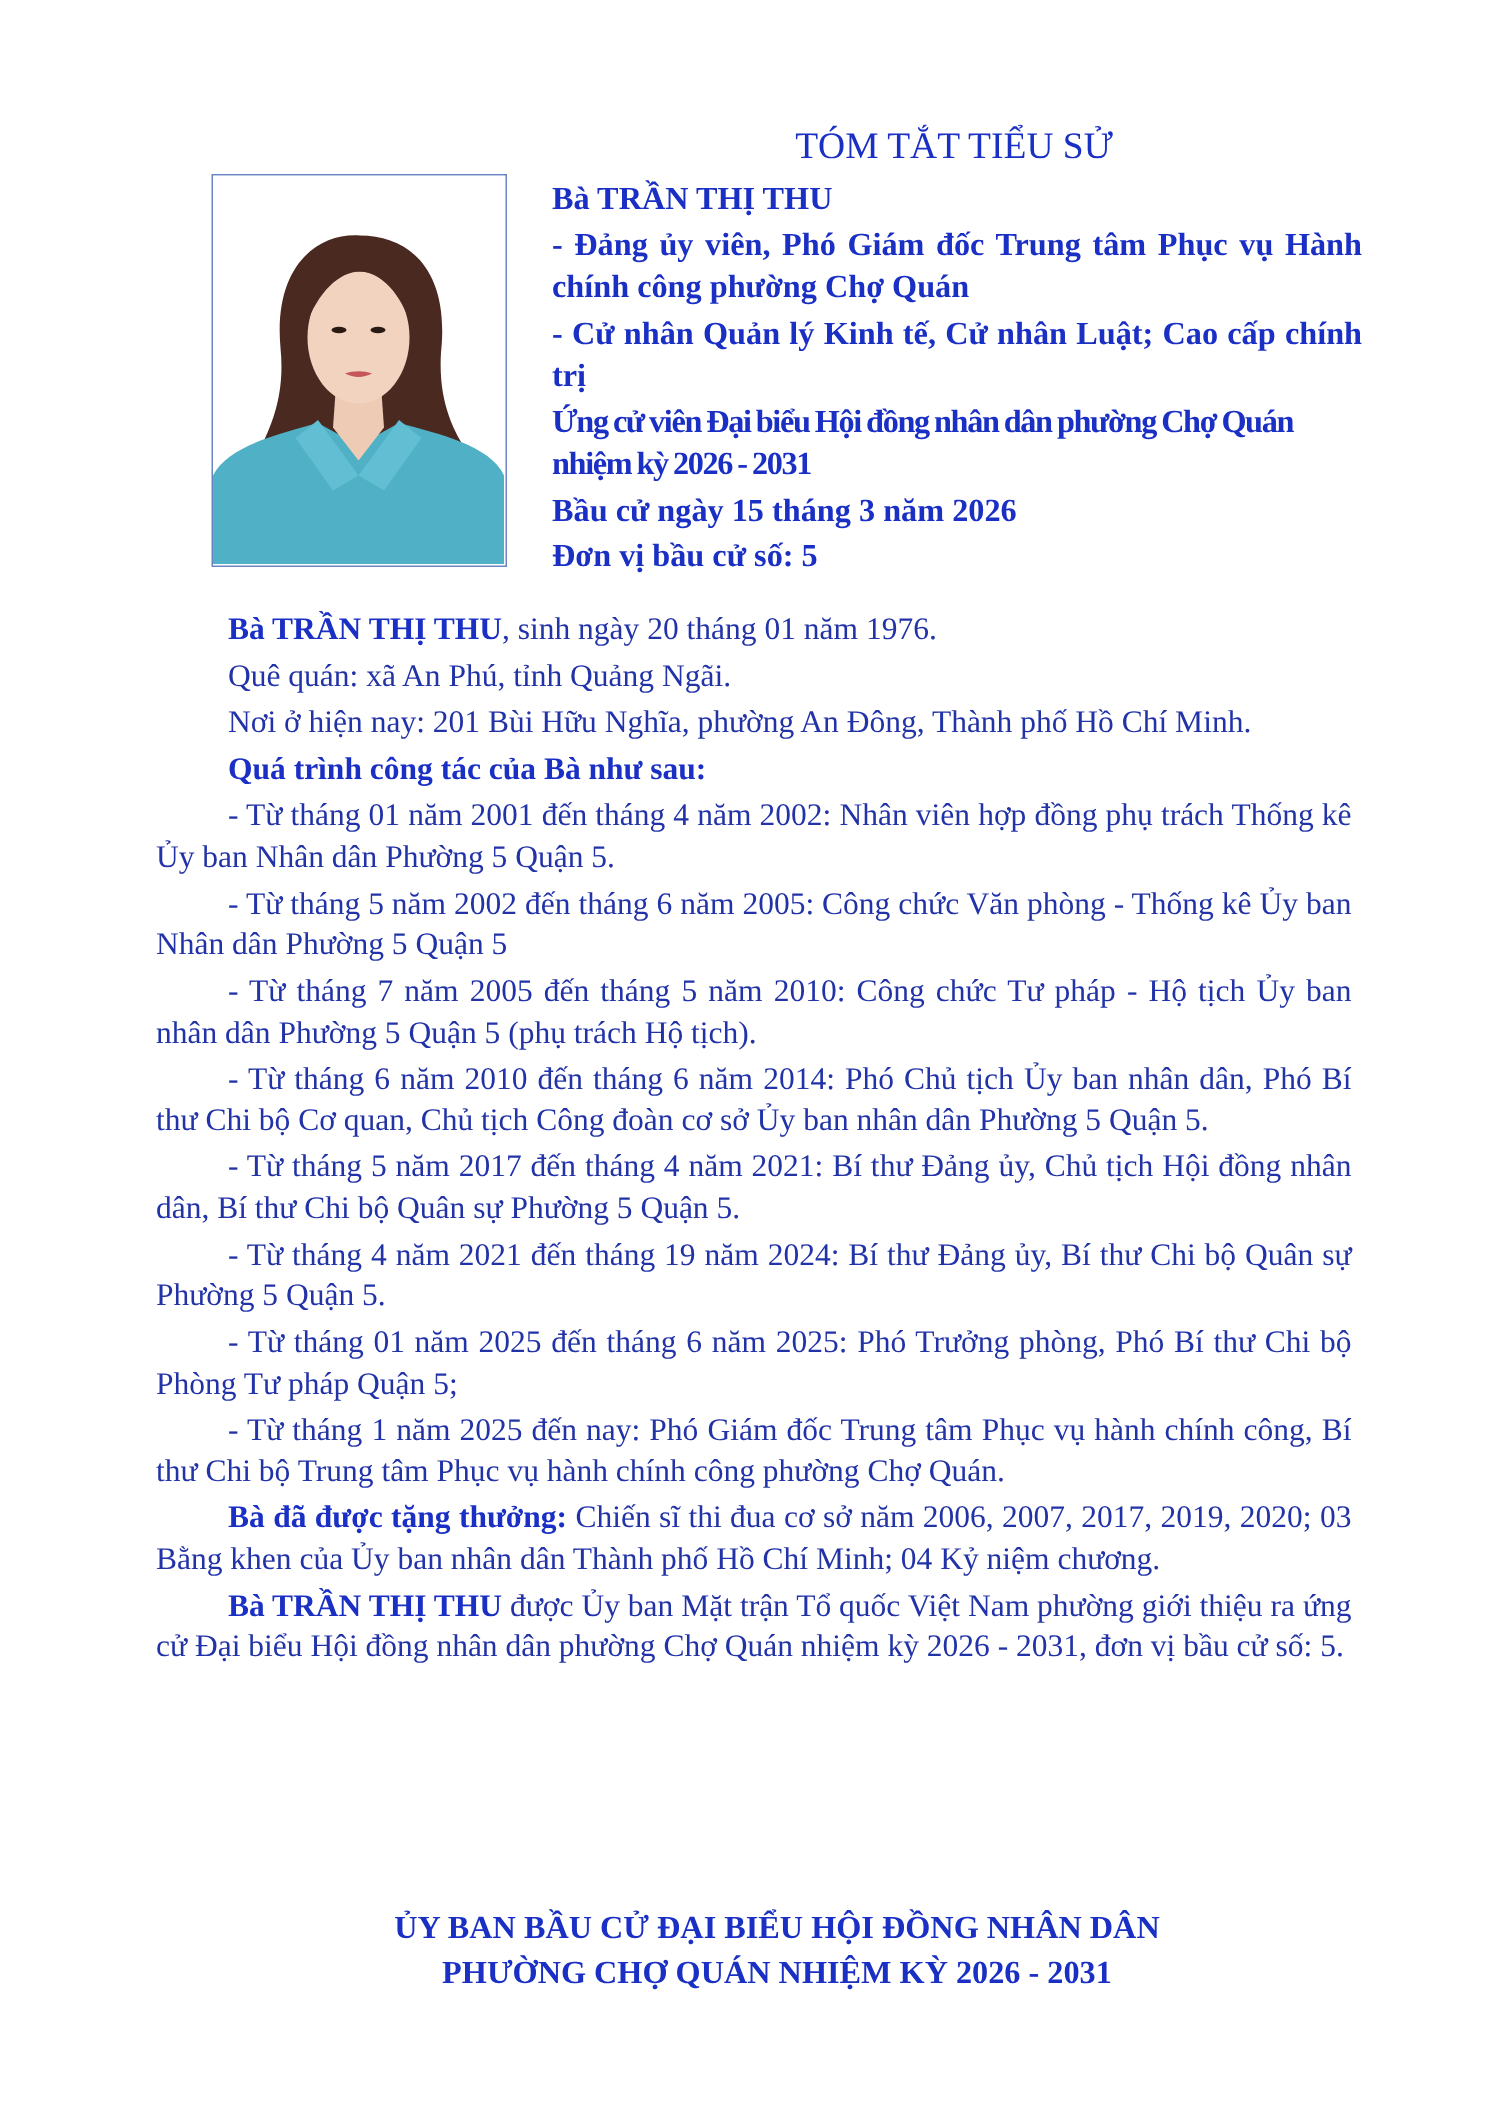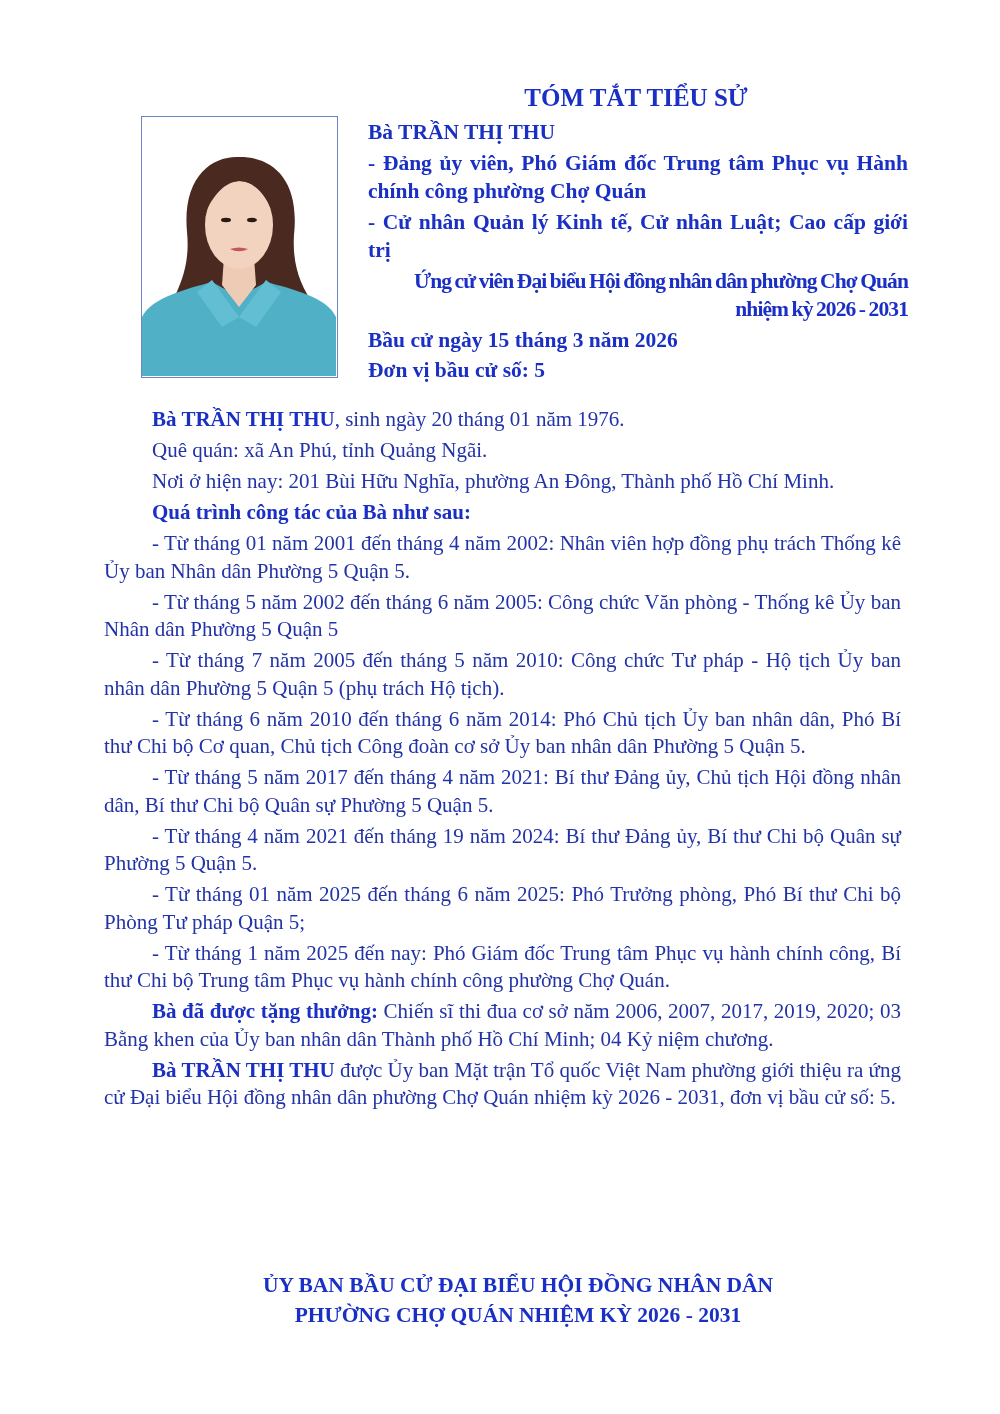--- a/index.html
+++ b/index.html
@@ -1,28 +1,28 @@
 <!DOCTYPE html>
 <html><head>
 <meta charset="utf-8">
 <style>
   html, body { margin:0; padding:0; background:#ffffff; }
   body { width:1000px; height:1414px; position:relative; overflow:hidden;
          font-family:"Liberation Serif", "DejaVu Serif", serif; color:#1f2fb0; }
   .title { position:absolute; left:0; width:1000px; top:84px; text-align:center;
-           font-size:25px; font-weight:bold; color:#1a2fc4; padding-left:272px; box-sizing:border-box; }
+           font-size:25px; font-weight:normal; color:#1a2fc4; padding-left:272px; box-sizing:border-box; }
   .photo { position:absolute; left:141px; top:116px; width:197px; height:262px;
            border:1.5px solid #6a84c4; box-sizing:border-box; background:#fff; overflow:hidden; }
   .photo svg { display:block; }
   .header-info { position:absolute; left:368px; top:118px; width:540px;
                  font-weight:bold; color:#1a2fc4; font-size:21.5px; line-height:28.5px; }
   .header-info div { margin-bottom:2px; }
   .header-info .name { font-size:21.5px; }
   .header-info .just { text-align:justify; text-align-last:left; }
-  .header-info .tight { letter-spacing:-0.9px; word-spacing:-1px;text-align:right; }
+  .header-info .tight { letter-spacing:-0.9px; word-spacing:-1px; }
   .body { position:absolute; left:104px; top:406px; width:797px;
           font-size:21px; line-height:27.5px; color:#2233a8; }
   .body p { margin:0 0 3.5px 0; text-align:justify; }
   .body .indent { text-indent:48px; }
   .body b { color:#1a2fc4; }
   .footer { position:absolute; left:0; width:1000px; top:1270px; text-align:center;
             font-weight:bold; font-size:21.5px; line-height:30px; color:#1a2fc4; padding-left:36px; box-sizing:border-box; }
 </style>
 </head>
 <body>
@@ -49,21 +49,21 @@
     <ellipse cx="84" cy="103" rx="5" ry="2.2" fill="#2a1a14"></ellipse>
     <ellipse cx="110" cy="103" rx="5" ry="2.2" fill="#2a1a14"></ellipse>
 
     <path d="M88 132 C94 135 100 135 106 132 C100 130 94 130 88 132 Z" fill="#c4565a"></path>
   </svg>
 </div>
 
 <div class="header-info">
   <div class="name">Bà TRẦN THỊ THU</div>
   <div class="just">- Đảng ủy viên, Phó Giám đốc Trung tâm Phục vụ Hành chính công phường Chợ Quán</div>
-  <div class="just">- Cử nhân Quản lý Kinh tế, Cử nhân Luật; Cao cấp giới trị</div>
+  <div class="just">- Cử nhân Quản lý Kinh tế, Cử nhân Luật; Cao cấp chính trị</div>
   <div class="tight">Ứng cử viên Đại biểu Hội đồng nhân dân phường Chợ Quán nhiệm kỳ 2026 - 2031</div>
   <div>Bầu cử ngày 15 tháng 3 năm 2026</div>
   <div>Đơn vị bầu cử số: 5</div>
 </div>
 
 <div class="body">
   <p class="indent"><b>Bà TRẦN THỊ THU</b><span>, sinh ngày 20 tháng 01 năm 1976.</span></p>
   <p class="indent">Quê quán: xã An Phú, tỉnh Quảng Ngãi.</p>
   <p class="indent">Nơi ở hiện nay: 201 Bùi Hữu Nghĩa, phường An Đông, Thành phố Hồ Chí Minh.</p>
   <p class="indent"><b>Quá trình công tác của Bà như sau:</b></p>

